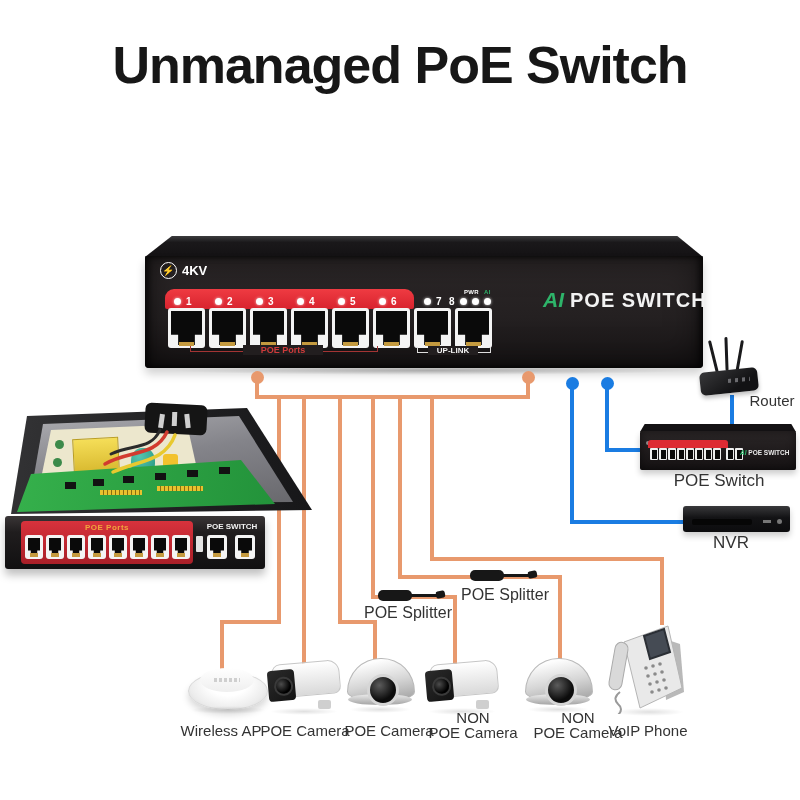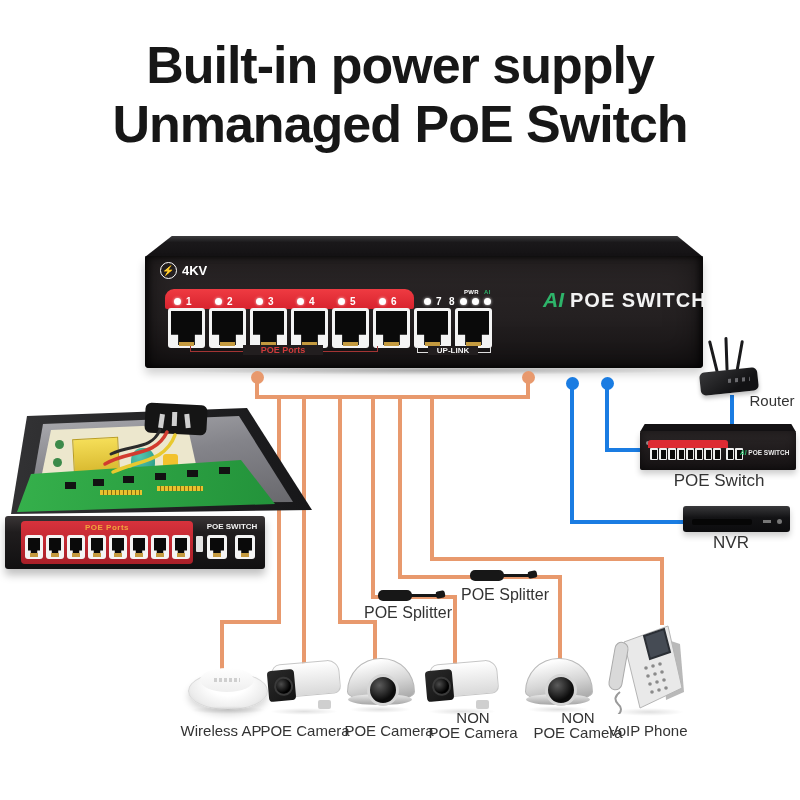--- a/index.html
+++ b/index.html
@@ -110,21 +110,20 @@
   .gshadow{background:radial-gradient(ellipse at center,rgba(0,0,0,.12),transparent 70%);}
 
   .twoline{line-height:15px;}
 </style>
 </head>
 <body>
 
 <div id="stage">
 
   <div class="abs" id="title">
-    <div>Built-in power supply</div>
     <div>Unmanaged PoE Switch</div>
   </div>
 
   <div class="abs" id="sw-top"></div>
   <div class="abs" id="sw-face"></div>
   <div class="abs" id="sw-shadow"></div>
 
   <div class="abs" id="surge">
     <span class="bolt">⚡</span>
     <span>4KV</span>

